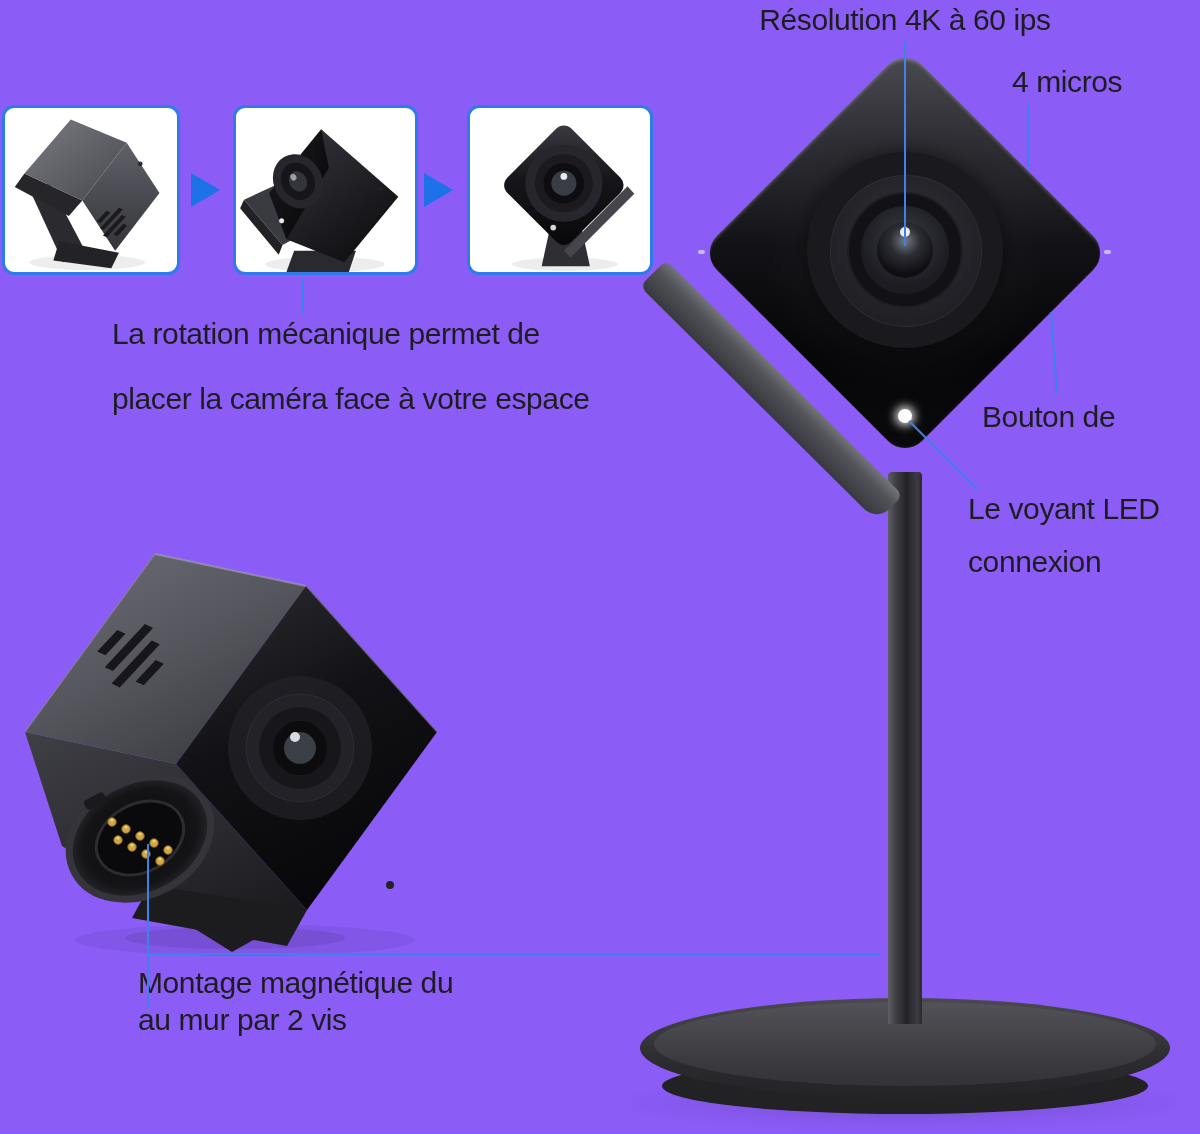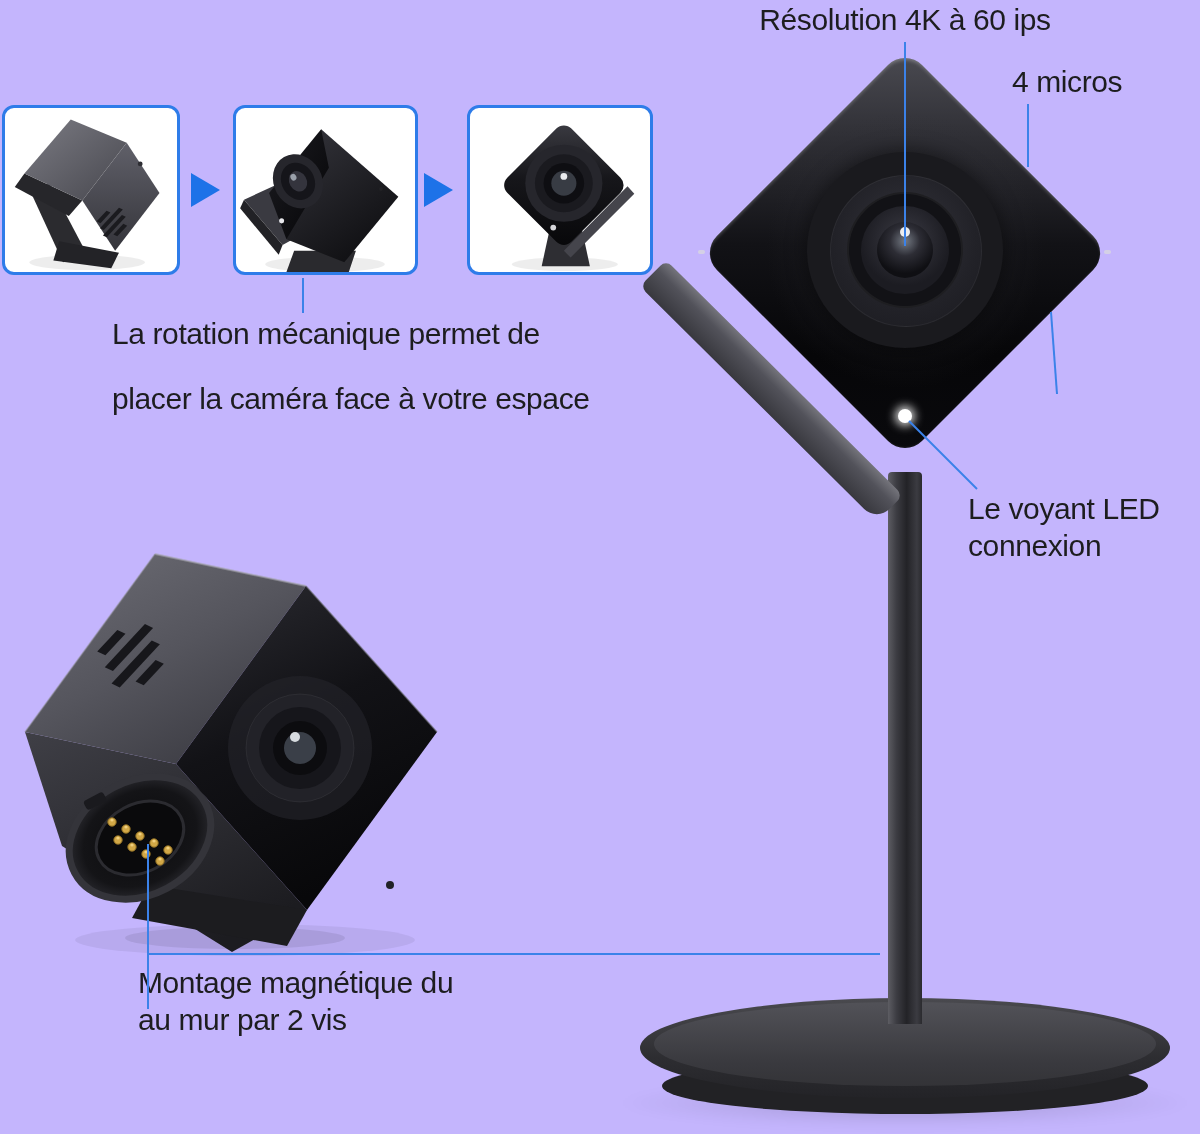--- a/index.html
+++ b/index.html
@@ -1,17 +1,17 @@
 <!DOCTYPE html>
 <html><head>
 <meta charset="utf-8">
 <style>
   html,body{margin:0;padding:0;background:#fff;}
   .canvas{
-    position:relative;width:1200px;height:1134px;background:#c4b5fd;overflow:hidden;
+    position:relative;width:1200px;height:1134px;background:#8b5cf6;overflow:hidden;
     font-family:"Liberation Sans",sans-serif;color:#1d1d1f;
   }
   .label{position:absolute;font-size:30px;line-height:37px;letter-spacing:-0.4px;color:#1d1d1f;white-space:nowrap;}
   .abs{position:absolute;}
 
   
   .thumb{position:absolute;top:105px;height:170px;border:3px solid #2e7ce9;border-radius:12px;background:#fff;box-sizing:border-box;}
   .thumb svg{display:block;width:100%;height:100%;}
   .step-arrow{position:absolute;width:0;height:0;border-top:17px solid transparent;border-bottom:17px solid transparent;border-left:29px solid #1d72e8;}
 
@@ -236,25 +236,26 @@
       <circle cx="295" cy="197" r="5" fill="#e9ecf0" opacity="0.9"></circle>
     </g>
     <circle cx="390" cy="345" r="4" fill="#222227"></circle>
   </svg>
 
   <div class="label" style="left:905px;top:1px;transform:translateX(-50%);">Résolution 4K à 60 ips</div>
 
   <div class="label" style="left:1012px;top:63px;">4 micros</div>
 
   <div class="abs" style="left:982px;top:398px;">
+    <div class="label" style="position:static;">Bouton de</div>
   </div>
 
   <div class="abs" style="left:968px;top:490px;">
     <div class="label" style="position:static;">Le voyant LED</div>
-    <div class="label" style="position:static;">connexion</div>
+    <div class="label" style="position:static;margin-top:16px;">connexion</div>
   </div>
 
   <div class="abs" style="left:112px;top:315px;">
     <div class="label" style="position:static;">La rotation mécanique permet de</div>
     <div class="label" style="position:static;margin-top:28px;">placer la caméra face à votre espace</div>
   </div>
 
   <div class="abs" style="left:138px;top:964px;">
     <div class="label" style="position:static;">Montage magnétique du</div>
     <div class="label" style="position:static;">au mur par 2 vis</div>

